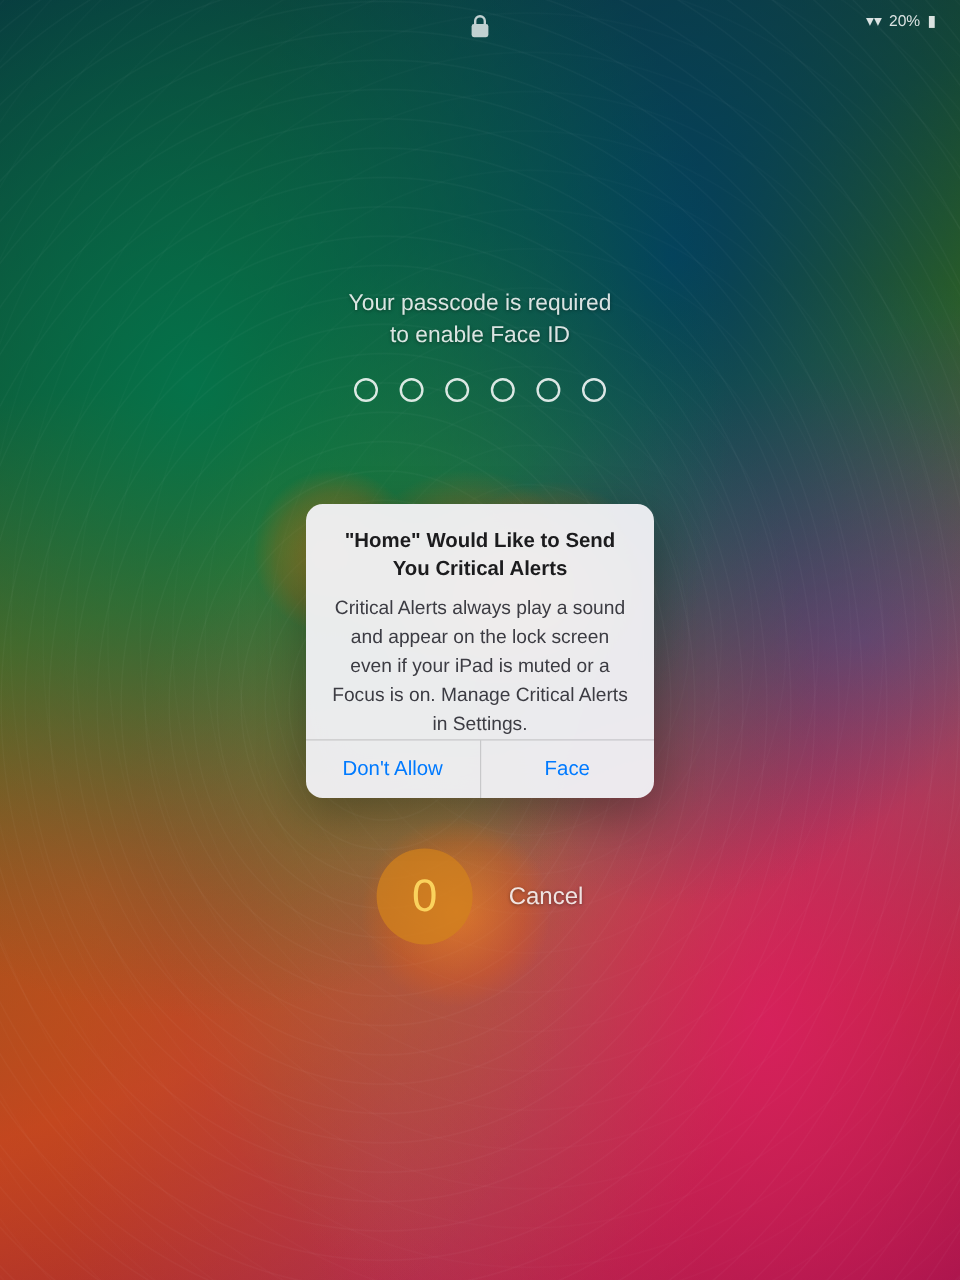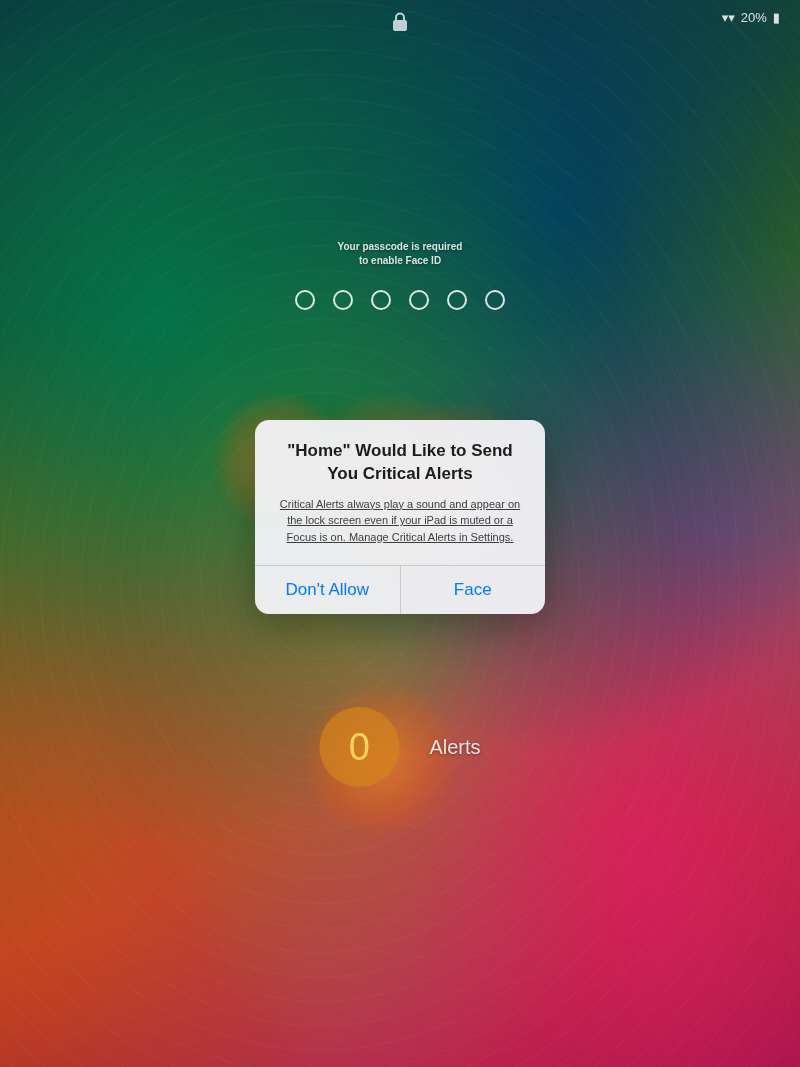--- a/index.html
+++ b/index.html
@@ -101,22 +101,22 @@
     .passcode-title {
       color: #ffffff;
       font-size: 22px;
       font-weight: 400;
       margin-bottom: 8px;
       text-shadow: 0 1px 3px rgba(0,0,0,0.4);
     }
 
     .passcode-subtitle {
       color: rgba(255,255,255,0.85);
-      font-size: 10px;
-      font-weight: 700;
+      font-size: 19px;
+      font-weight: 400;
       line-height: 1.4;
       margin-bottom: 22px;
       text-shadow: 0 1px 3px rgba(0,0,0,0.4);
     }
 
     .passcode-dots {
       display: flex;
       justify-content: center;
       gap: 18px;
     }
@@ -152,25 +152,23 @@
 
     .alert-title {
       font-size: 17px;
       font-weight: 600;
       color: #1c1c1e;
       line-height: 1.35;
       margin-bottom: 10px;
     }
 
     .alert-message {
-      font-size: 11px;
+      font-size: 16px;
       color: #3c3c43;
       line-height: 1.5;
-      margin-bottom: 20px;
-      text-decoration: underline;
     }
 
     .alert-buttons {
       display: flex;
       border-top: 1px solid rgba(0,0,0,0.15);
     }
 
     .alert-btn {
       flex: 1;
       padding: 14px 14px;
@@ -271,14 +269,14 @@
   <div class="alert-buttons">
     <button class="alert-btn">Don't Allow</button>
     <button class="alert-btn">Face</button>
   </div>
 </div>
 
 <div class="bottom-area">
   <div class="digit-circle">
     <span class="digit-zero">0</span>
   </div>
-  <button class="cancel-btn">Alerts</button>
+  <button class="cancel-btn">Cancel</button>
 </div>
 
 </body></html>

